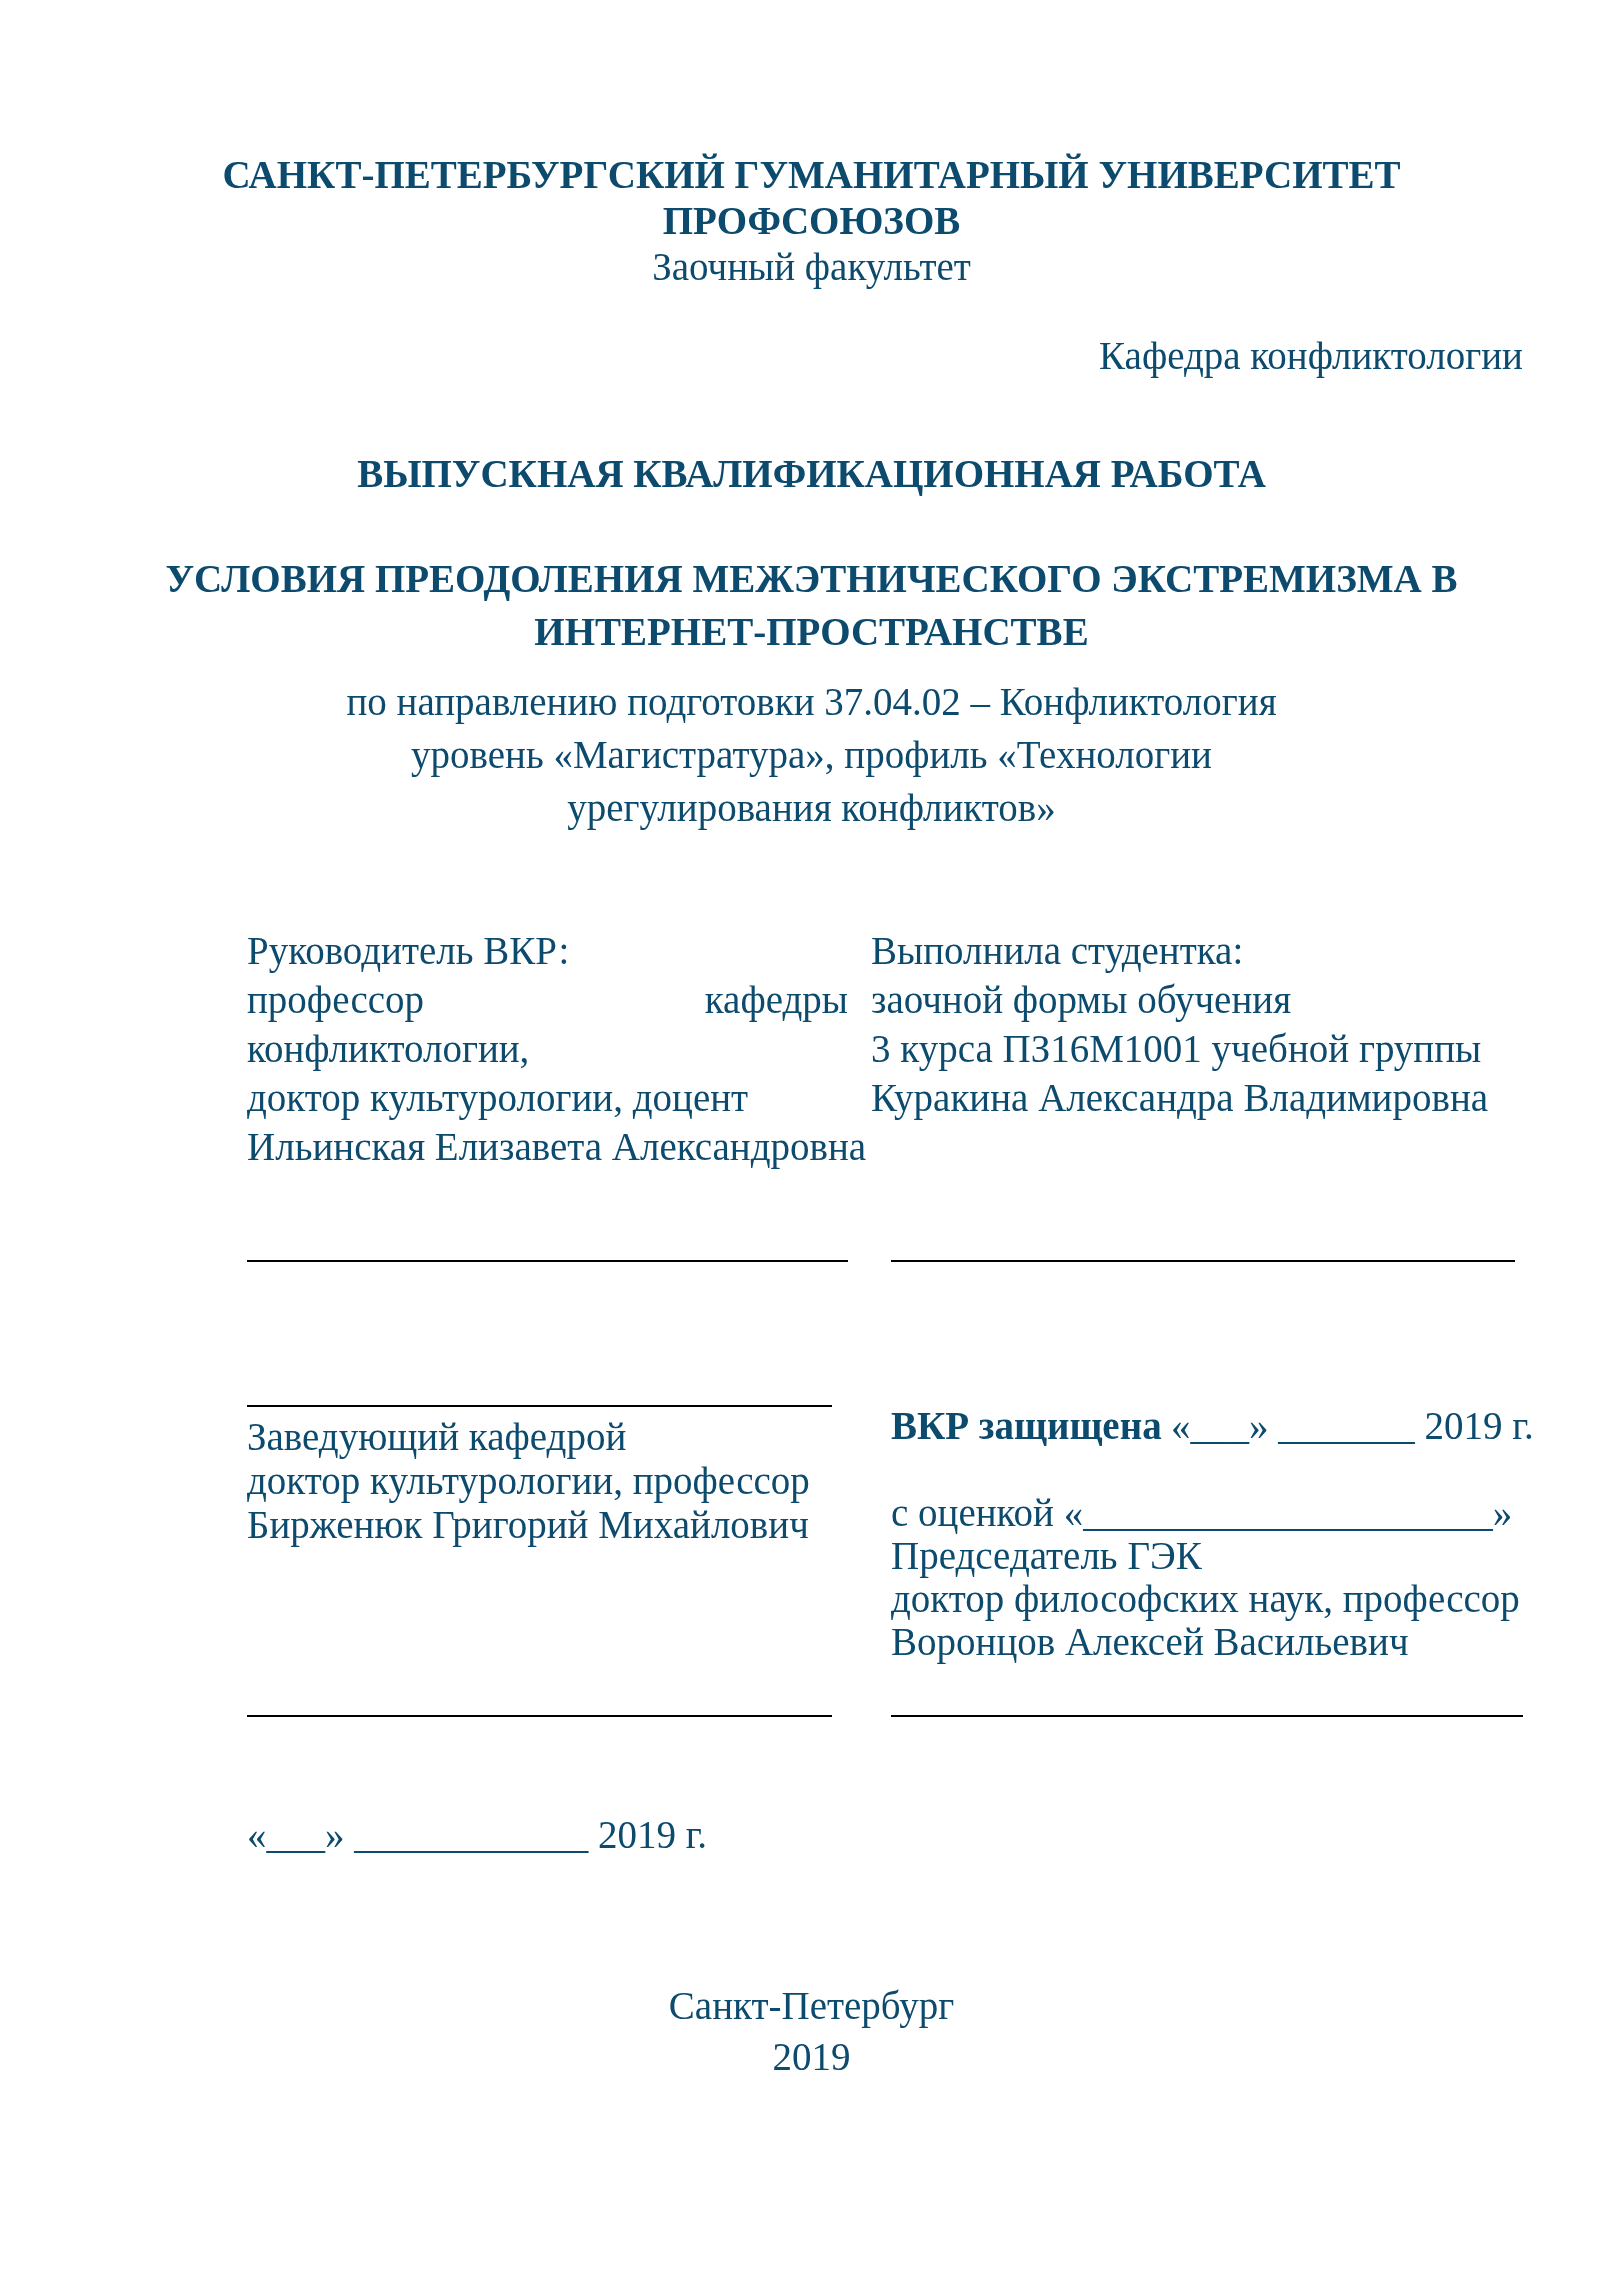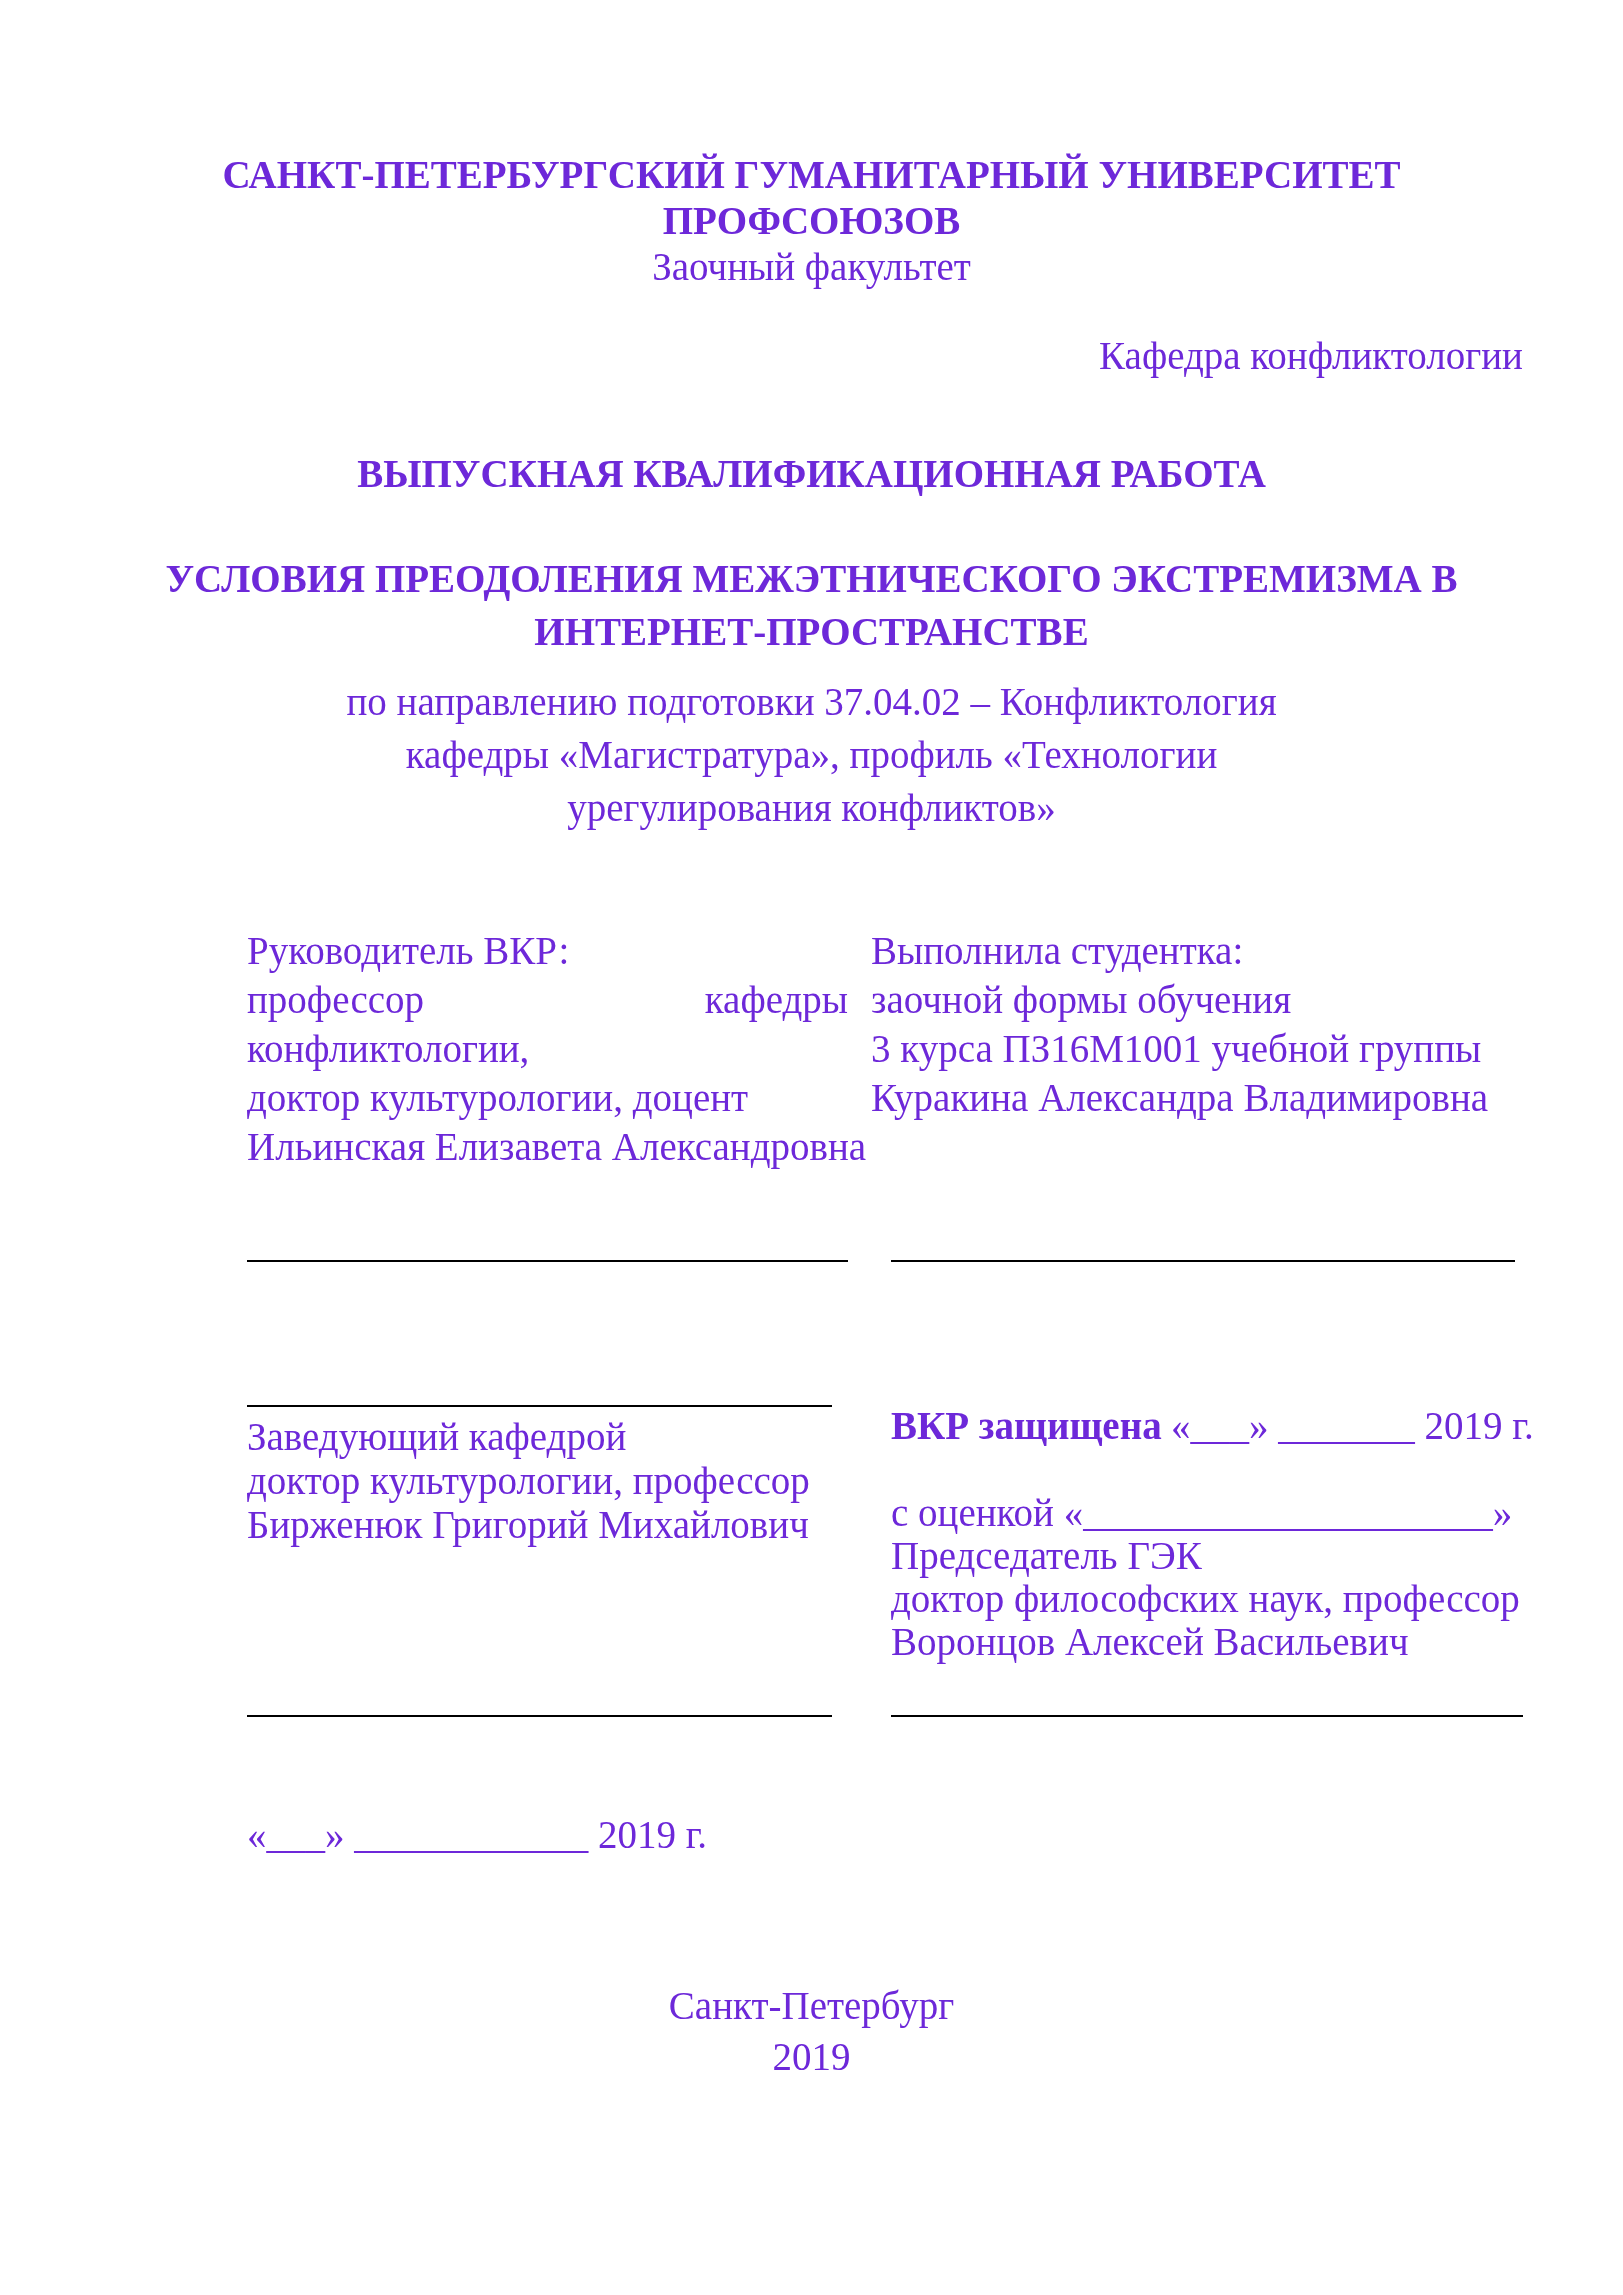--- a/index.html
+++ b/index.html
@@ -6,21 +6,21 @@
     margin: 0;
     padding: 0;
     background: #e8e8e8;
   }
   .page {
     position: relative;
     width: 1623px;
     height: 2295px;
     margin: 0 auto;
     background: #ffffff;
-    color: #6d28d9;
+    color: #0c4a6e;
     font-family: "Liberation Serif", "DejaVu Serif", serif;
     font-size: 39px;
     overflow: hidden;
   }
   .abs { position: absolute; }
   .center {
     left: 0;
     width: 1623px;
     text-align: center;
     white-space: nowrap;
@@ -72,21 +72,21 @@
 
   <div class="abs center lh67 bold" style="top:447px;">ВЫПУСКНАЯ КВАЛИФИКАЦИОННАЯ РАБОТА</div>
 
   <div class="abs center lh67" style="top:552px;text-align:center;">
     <div class="bold">УСЛОВИЯ ПРЕОДОЛЕНИЯ МЕЖЭТНИЧЕСКОГО ЭКСТРЕМИЗМА В</div>
     <div class="bold">ИНТЕРНЕТ-ПРОСТРАНСТВЕ</div>
   </div>
 
   <div class="abs center lh67" style="top:675px;">
     <div>по направлению подготовки 37.04.02 – Конфликтология</div>
-    <div>кафедры «Магистратура», профиль «Технологии</div>
+    <div>уровень «Магистратура», профиль «Технологии</div>
     <div>урегулирования конфликтов»</div>
   </div>
 
   <div class="abs cols lh62" style="top:926px;">
     <div class="col-left">
       <div class="nowrap">Руководитель ВКР:</div>
       <div class="justify-line">профессор кафедры конфликтологии,</div>
       <div class="nowrap">доктор культурологии, доцент</div>
       <div class="nowrap">Ильинская Елизавета Александровна</div>
     </div>

